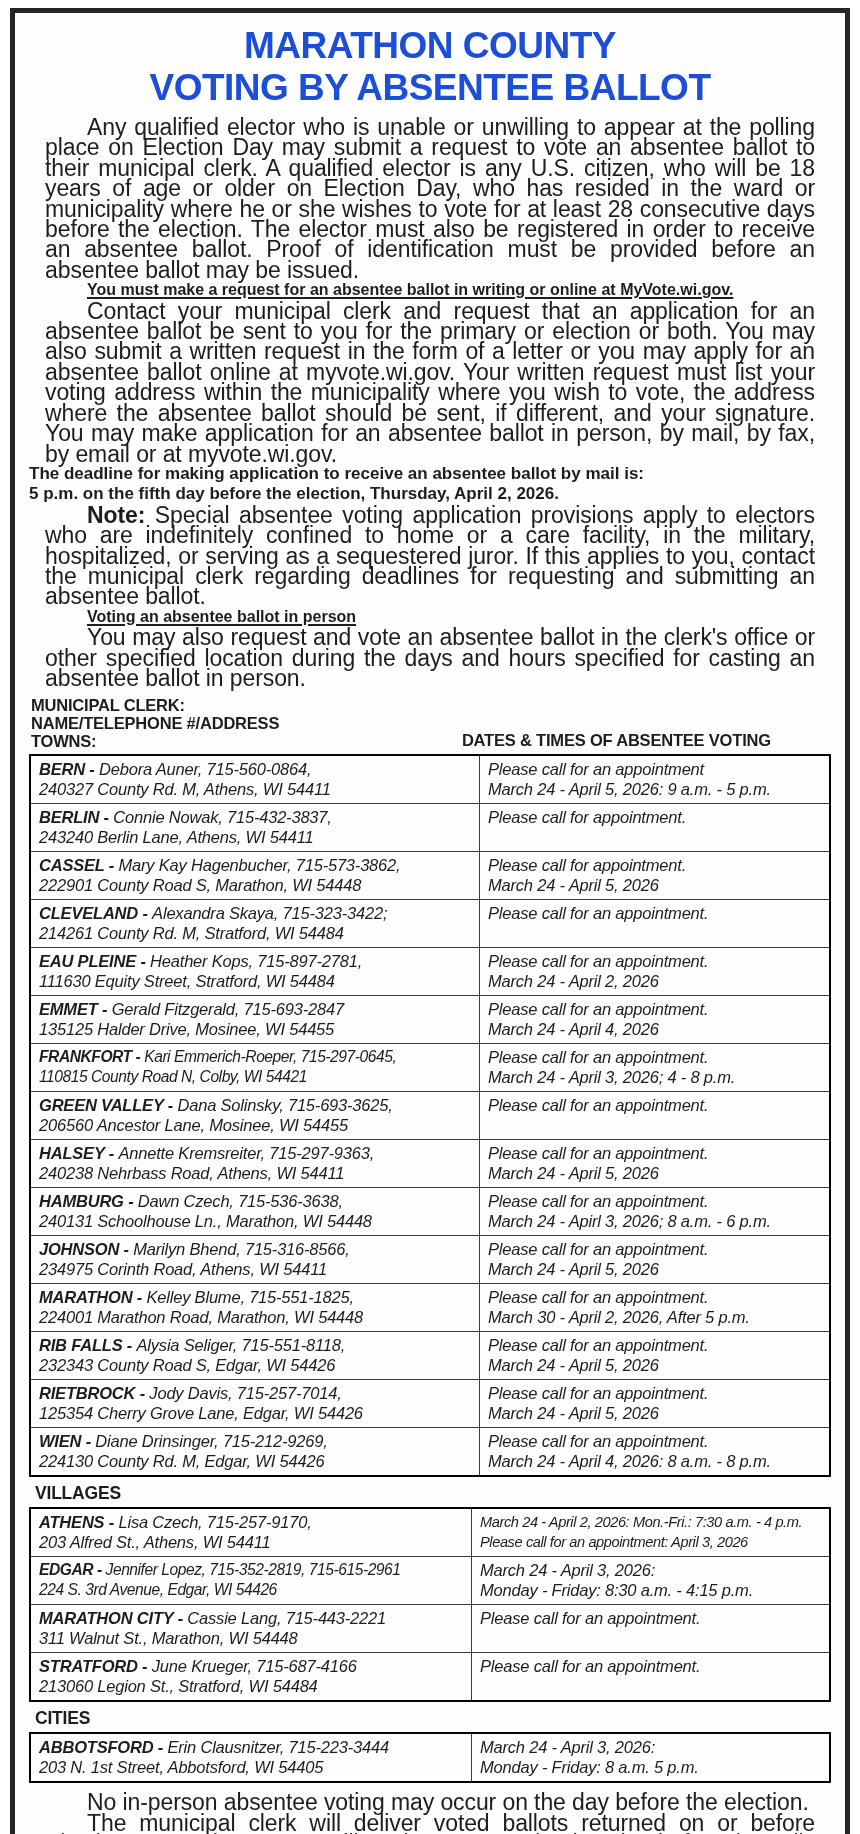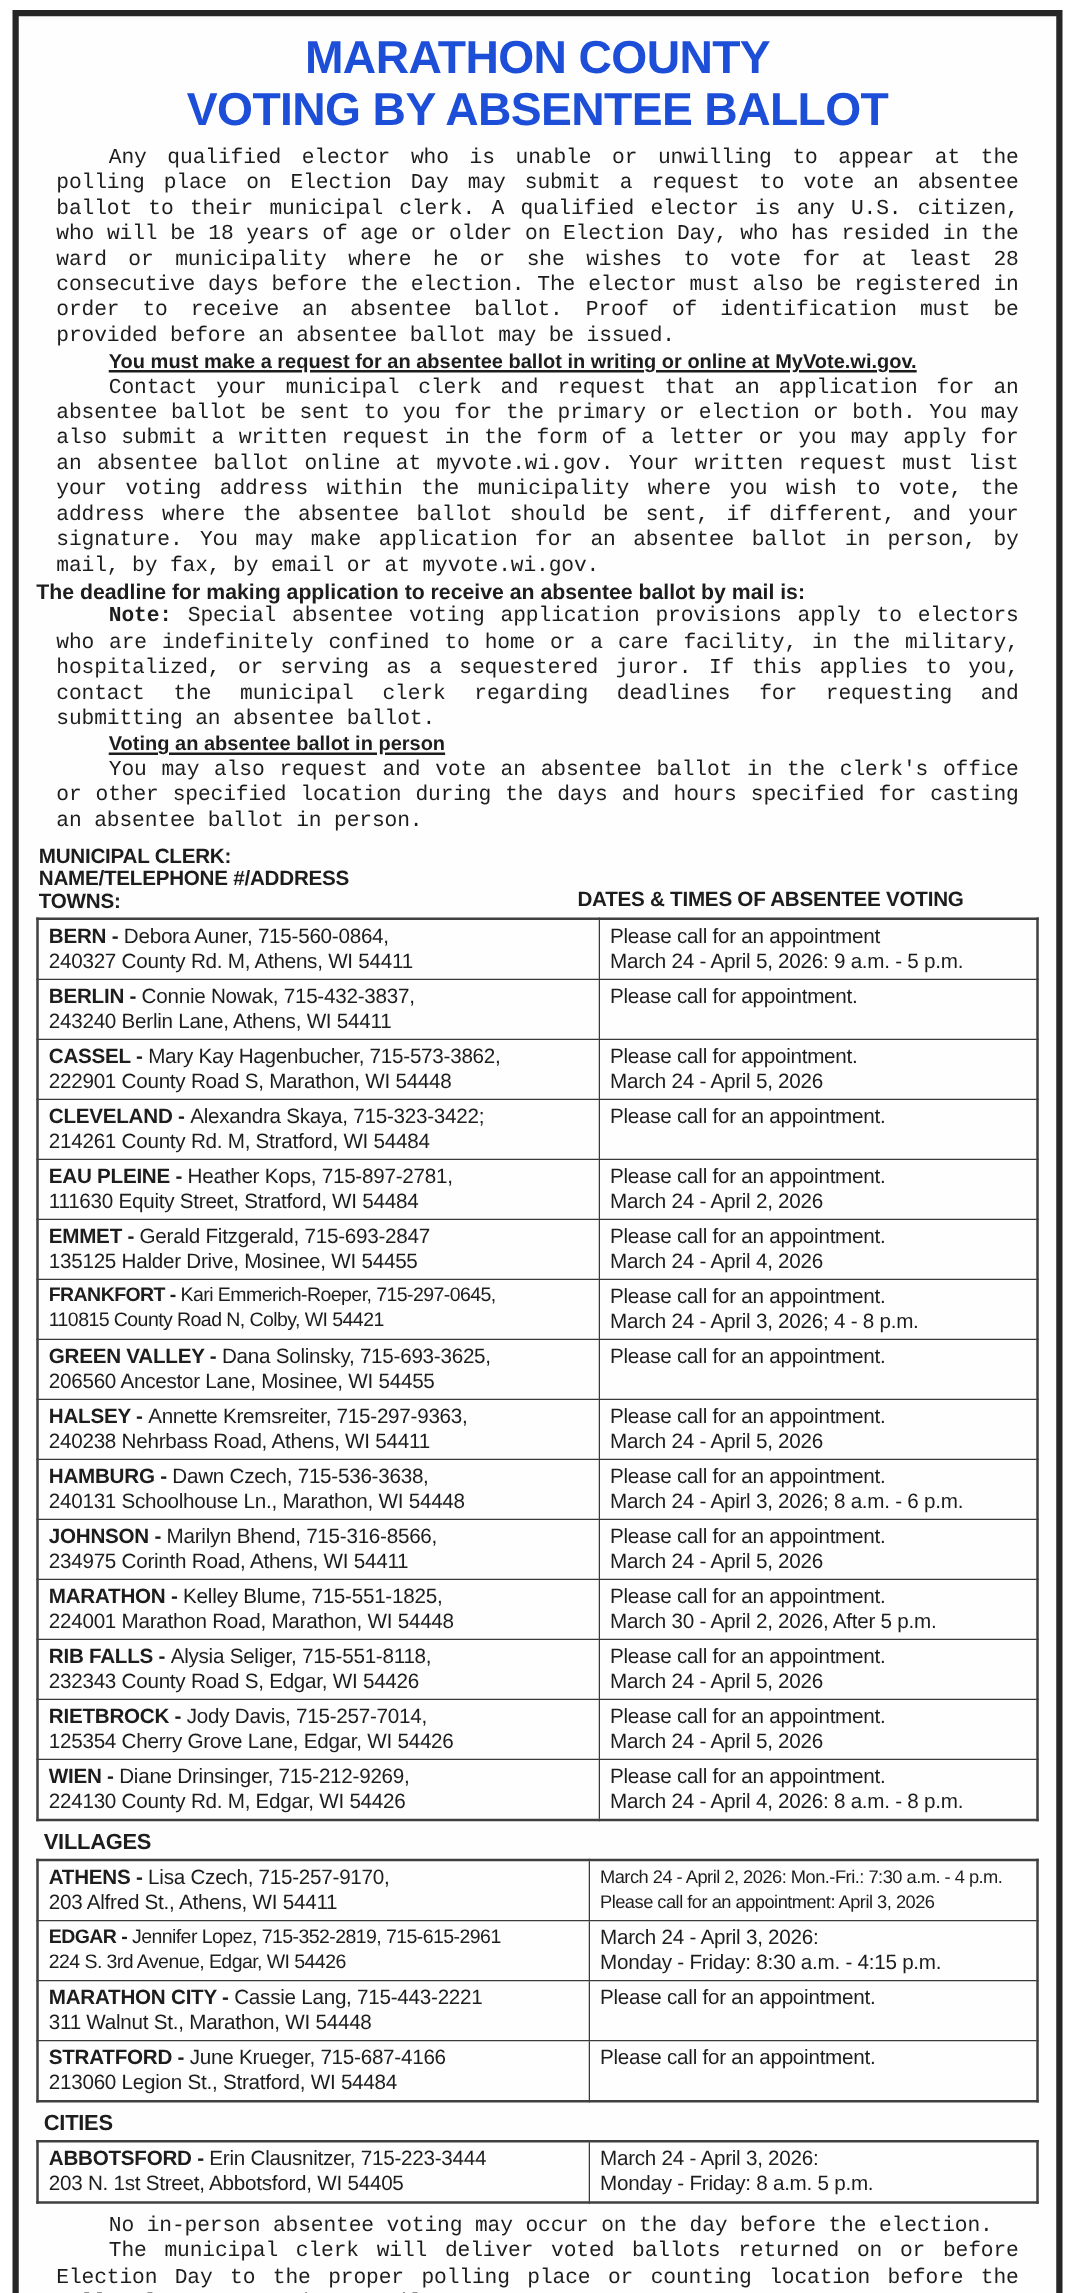--- a/index.html
+++ b/index.html
@@ -2,33 +2,33 @@
 <html><head>
 <meta charset="utf-8">
 <style>
   html,body{margin:0;padding:0;background:#ffffff;}
   .page{width:860px;font-family:"Liberation Sans","DejaVu Sans",sans-serif;color:#1d1d1d;
         -webkit-font-smoothing:antialiased;}
   .frame{margin:8px 10px 0 10px;border:5px solid #262626;padding:8px 14px 10px 14px;
          background:#fefefe;box-sizing:border-box;min-height:1796px;}
   .title{ text-align:center;font-weight:bold;font-size:37px;line-height:42px;
           letter-spacing:-0.5px;margin:4px 0 8px 0;color:#1d4ed8;}
-  .para{font-size:17px;line-height:20.4px;text-align:justify;padding:0 16px;margin:0;
-        letter-spacing:-0.1px;font-family:Liberation Mono, monospace;}
+  .para{font-size:23px;line-height:20.4px;text-align:justify;padding:0 16px;margin:0;
+        letter-spacing:-0.1px;}
   .indent{text-indent:42px;}
   .hline{font-size:16px;line-height:20.4px;font-weight:bold;padding:0 16px;margin:0;
          text-indent:42px;}
   .hline .u{text-decoration:underline;text-decoration-thickness:1.5px;text-underline-offset:2px;}
   .centerb{font-size:17px;line-height:20.4px;font-weight:bold;text-align:left;margin:0;}
   .note-label{font-weight:bold;}
   .clerk-header{position:relative;margin:8px 2px 4px 2px;font-weight:bold;font-size:16.5px;
                 line-height:18px;letter-spacing:-0.2px;}
   .clerk-header .right-label{position:absolute;left:54%;bottom:1px;white-space:nowrap;}
   table{border-collapse:collapse;width:100%;table-layout:fixed;margin:0;}
-  table.datatable{border:2px solid #404040;}
+  table.datatable{border:2px solid #000000;font-style:italic;}
   td{border:1.5px solid #3a3a3a;vertical-align:top;padding:3px 8px 4px 8px;
      font-size:16.5px;line-height:20px;letter-spacing:-0.2px;}
   td.cl{width:54%;}
   .t-villages td.cl,.t-cities td.cl{width:53%;}
   .town{font-weight:bold;}
   td.cd.small{font-size:14.6px;letter-spacing:-0.4px;line-height:20px;}
   td.cl.fit{font-size:15.6px;letter-spacing:-0.45px;}
   .section-label{font-weight:bold;font-size:17.5px;margin:6px 0 3px 6px;letter-spacing:-0.2px;}
   .footer-block{margin-top:9px;}
   .type-line{display:flex;justify-content:flex-end;align-items:baseline;
@@ -47,20 +47,21 @@
     </div>
 
     <p class="para indent">Any qualified elector who is unable or unwilling to appear at the polling place on Election Day may submit a request to vote an absentee ballot to their municipal clerk. A qualified elector is any U.S. citizen, who will be 18 years of age or older on Election Day, who has resided in the ward or municipality where he or she wishes to vote for at least 28 consecutive days before the election. The elector must also be registered in order to receive an absentee ballot. Proof of identification must be provided before an absentee ballot may be issued.</p>
 
     <p class="hline"><span class="u">You must make a request for an absentee ballot in writing or online at MyVote.wi.gov.</span></p>
 
     <p class="para indent">Contact your municipal clerk and request that an application for an absentee ballot be sent to you for the primary or election or both. You may also submit a written request in the form of a letter or you may apply for an absentee ballot online at myvote.wi.gov. Your written request must list your voting address within the municipality where you wish to vote, the address where the absentee ballot should be sent, if different, and your signature. You may make application for an absentee ballot in person, by mail, by fax, by email or at myvote.wi.gov.</p>
 
 
     <p class="centerb">The deadline for making application to receive an absentee ballot by mail is:</p>
+    <p class="centerb">5 p.m. on the fifth day before the election, Thursday, April 2, 2026.</p>
 
     <p class="para indent"><span class="note-label">Note:</span><span> Special absentee voting application provisions apply to electors who are indefinitely confined to home or a care facility, in the military, hospitalized, or serving as a sequestered juror. If this applies to you, contact the municipal clerk regarding deadlines for requesting and submitting an absentee ballot.</span></p>
 
     <p class="hline"><span class="u">Voting an absentee ballot in person</span></p>
 
     <p class="para indent">You may also request and vote an absentee ballot in the clerk's office or other specified location during the days and hours specified for casting an absentee ballot in person.</p>
 
     <div class="clerk-header">
       <div>MUNICIPAL CLERK:</div>
       <div>NAME/TELEPHONE #/ADDRESS</div>

